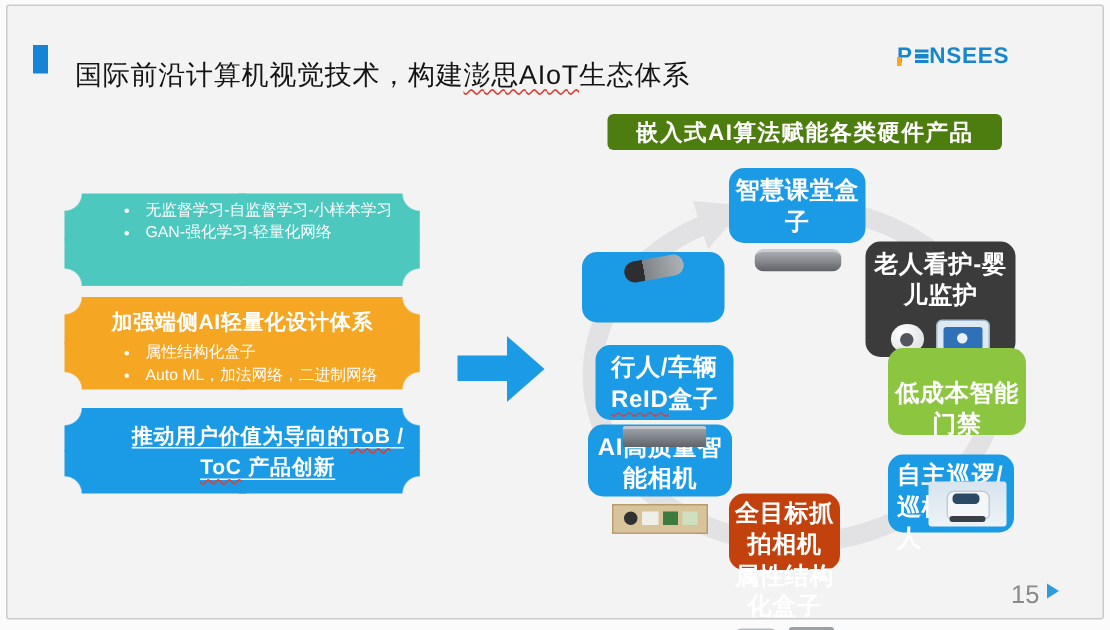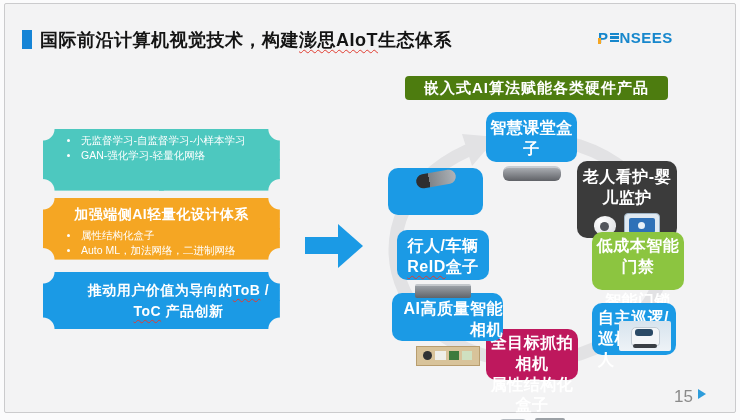--- a/index.html
+++ b/index.html
@@ -1,21 +1,21 @@
 <!DOCTYPE html>
 <html><head>
 <meta charset="utf-8">
 <style>
   html,body{margin:0;padding:0;background:#fbfbfc;}
   #canvas{position:relative;width:740px;height:420px;font-family:"Liberation Sans","DejaVu Sans",sans-serif;overflow:hidden;background:#fbfbfc;}
   .slide-bg{position:absolute;left:4px;top:3px;width:730px;height:408px;background:#f3f3f4;border:1px solid #cbcbcd;border-radius:2px;}
 
   
   .accent-bar{position:absolute;left:22px;top:30px;width:10px;height:19px;background:#1584d6;}
-  .slide-title{position:absolute;left:38px;top:26px;margin:2px;font-size:18px;font-weight:bold;color:#141414;letter-spacing:.5px;white-space:nowrap;}
+  .slide-title{position:absolute;left:38px;top:26px;margin:12px;font-size:18px;font-weight:normal;color:#141414;letter-spacing:.5px;white-space:nowrap;}
   .squiggle{text-decoration:underline;text-decoration-style:wavy;text-decoration-color:#e03c31;text-decoration-thickness:1px;text-underline-offset:3px;}
 
   
   .logo{position:absolute;left:598px;top:29px;font-size:15px;font-weight:800;color:#1787cc;letter-spacing:.5px;display:flex;align-items:center;}
   .logo-p{position:relative;display:inline-block;}
   .logo-p::after{content:'';position:absolute;left:0;bottom:2px;width:3px;height:6px;background:#f5a623;}
   .logo-e{display:inline-flex;flex-direction:column;justify-content:space-between;width:9px;height:10px;margin:0 1px;}
   .logo-e i{display:block;height:2.4px;background:#1787cc;}
 
   
@@ -23,24 +23,24 @@
 
   
   .plaque{position:absolute;left:43px;width:237px;color:#fff;}
   .plaque .bg{position:absolute;inset:0;
     background:
       radial-gradient(circle at 0 0, transparent 11px, var(--pc) 12px) top left/51% 51% no-repeat,
       radial-gradient(circle at 100% 0, transparent 11px, var(--pc) 12px) top right/51% 51% no-repeat,
       radial-gradient(circle at 0 100%, transparent 11px, var(--pc) 12px) bottom left/51% 51% no-repeat,
       radial-gradient(circle at 100% 100%, transparent 11px, var(--pc) 12px) bottom right/51% 51% no-repeat;}
   .plaque h2{position:relative;margin:0;padding-top:8px;font-size:14px;text-align:center;letter-spacing:.5px;}
-  .plaque ul{position:relative;margin:4px 0 0 0;padding:0 0 0 24px;list-style:none;}
+  .plaque ul{position:relative;margin:4px 0 0 16px;padding:0 0 0 24px;list-style:none;}
   .plaque li{position:relative;font-size:10.5px;line-height:15px;padding-left:14px;}
   .plaque li .dot{position:absolute;left:0;top:6px;width:3px;height:3px;border-radius:50%;background:#fff;}
-  .tob-title{position:relative;margin:0;padding:13px 10px 0 44px;font-size:14px;line-height:1.5;text-align:left;text-underline-offset:3px;letter-spacing:.5px;}
+  .tob-title{position:relative;margin:0;padding:13px 10px 0 44px;font-size:14px;line-height:1.5;text-align:left;text-decoration:underline;text-underline-offset:3px;letter-spacing:.5px;}
 
   
   .big-arrow-rect{position:absolute;left:305px;top:237px;width:33px;height:17px;background:#1b9ae5;}
   .big-arrow-head{position:absolute;left:338px;top:224px;width:0;height:0;border-top:22px solid transparent;border-bottom:22px solid transparent;border-left:25px solid #1b9ae5;}
 
   
   .ring-svg{position:absolute;left:0;top:0;}
 
   
   .pbox{position:absolute;border-radius:10px;background:#1b9ae5;color:#fff;font-size:16px;font-weight:bold;text-align:center;box-sizing:border-box;}
@@ -137,51 +137,51 @@
     <div class="lbl">老人看护-婴儿监护</div>
     <div class="dev" style="margin-top:4px;">
       <div class="dome"></div>
       <div class="monitor">
           <div class="scr"></div>
         </div>
     </div>
   </div>
 
   <div class="pbox" style="left:592px;top:232px;width:92px;height:58px;background:#8cc540;">
-    <div class="lbl" style="padding-top:4px;">低成本智能门禁</div>
+    <div class="lbl" style="padding-top:4px;margin-top:17px;">低成本智能门禁</div>
     <div class="lbl" style="padding-top:0;margin-top:13px;">智能门锁</div>
     <div class="dev" style="margin-top:2px;gap:12px;">
       <div class="panel">
           <div class="scr"></div>
         </div>
       <div class="panel">
           <div class="scr"></div>
         </div>
     </div>
   </div>
 
   <div class="pbox" style="left:592px;top:303px;width:84px;height:52px;">
     <div class="lbl" style="text-align:left;padding:5px 6px 0;">自主巡逻/巡检机器人</div>
     <div class="robot-img">
       <div class="body"></div>
         <div class="shield"></div>
         <div class="wheel"></div>
     </div>
   </div>
 
-  <div class="pbox" style="left:486px;top:329px;width:92px;height:51px;background:#be185d;">
+  <div class="pbox" style="left:486px;top:329px;width:74px;height:51px;background:#c2410c;">
     <div class="lbl" style="padding-top:4px;">全目标抓拍相机</div>
     <div class="lbl" style="padding-top:0;">属性结构化盒子</div>
     <div class="dev" style="margin-top:2px;">
       <div class="bulletcam"></div>
       <div class="flatbox"></div>
     </div>
   </div>
 
-  <div class="pbox" style="left:392px;top:293px;width:111px;height:48px;text-align:right;">
+  <div class="pbox" style="left:392px;top:283px;width:96px;height:48px;">
     <div class="lbl">AI高质量智能相机</div>
     <div class="dev">
         <div class="board">
           <div class="lens"></div>
           <div class="chip-w"></div>
           <div class="chip-g"></div>
           <div class="chip-l"></div>
         </div>
       </div>
   </div>

